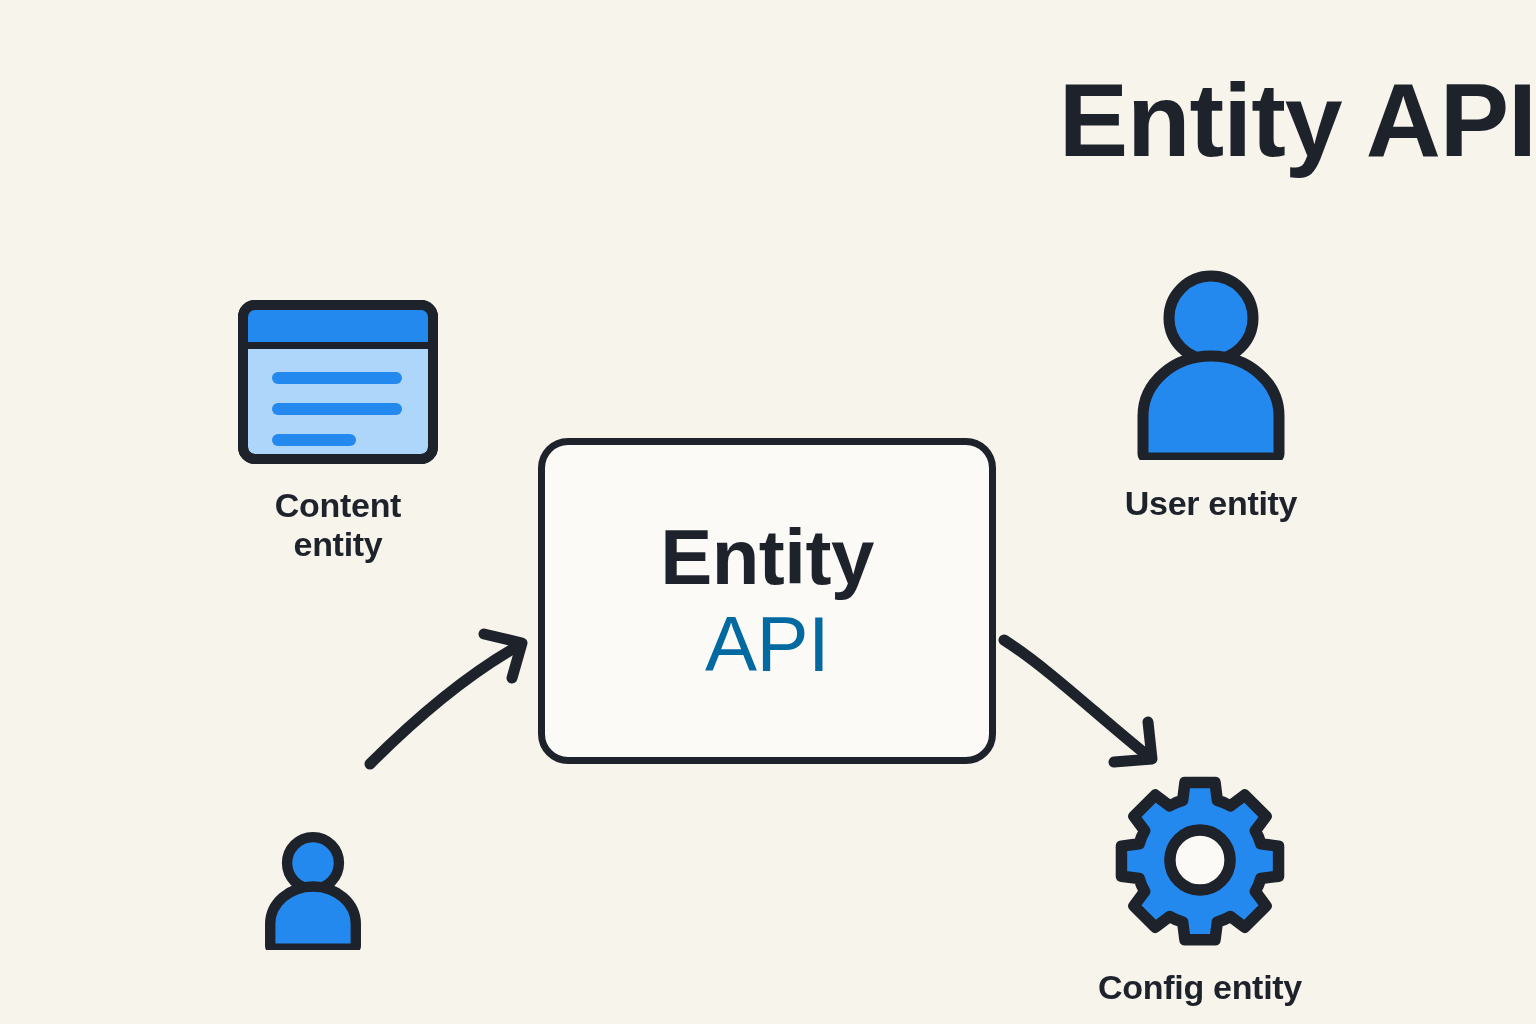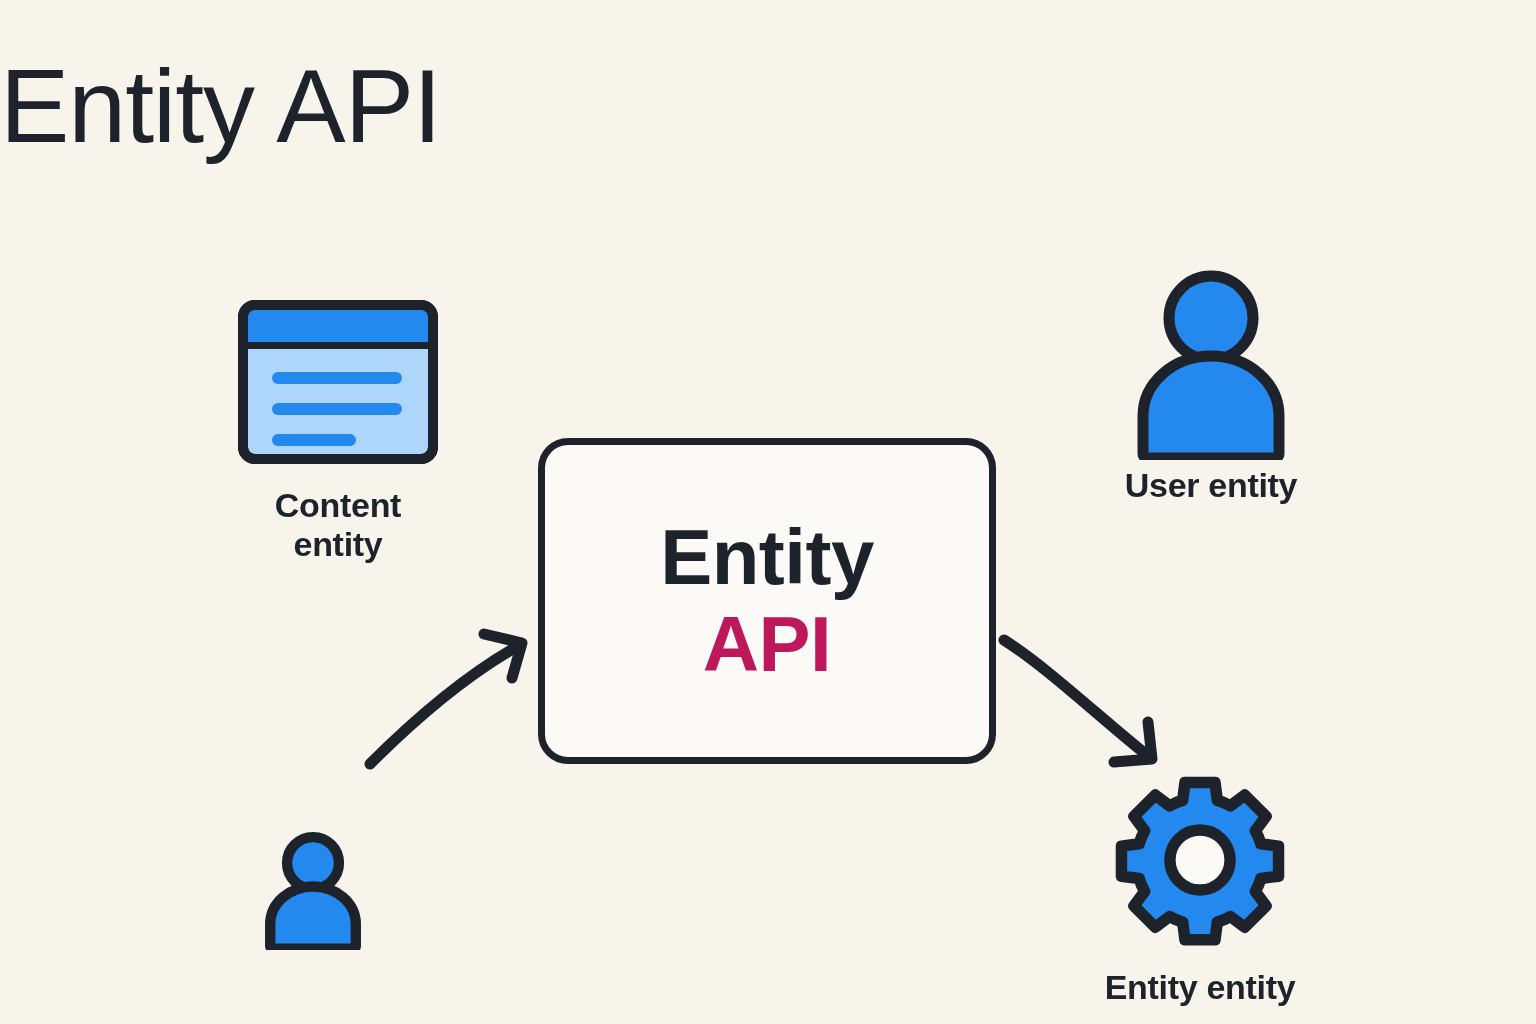--- a/index.html
+++ b/index.html
@@ -16,25 +16,25 @@
     width: 1536px;
     height: 1024px;
     background: #F7F4EC;
     overflow: hidden;
   }
 
   
   .diagram-title {
     position: absolute;
     left: 0;
-    top: 52px;
+    top: 66px;
     width: 1536px;
-    text-align: left;
+    text-align: right;
     font-size: 104px;
-    font-weight: 400;
+    font-weight: 700;
     letter-spacing: -1px;
     color: #1E222A;
     line-height: 1.05;
     white-space: nowrap;
   }
 
   
   .center-node {
     position: absolute;
     left: 538px;
@@ -52,22 +52,22 @@
   }
   .center-node .line1 {
     font-size: 78px;
     font-weight: 700;
     color: #1E222A;
     line-height: 1.12;
     letter-spacing: -0.5px;
   }
   .center-node .line2 {
     font-size: 78px;
-    font-weight: 700;
-    color: #be185d;
+    font-weight: 400;
+    color: #0369a1;
     line-height: 1.12;
     letter-spacing: -0.5px;
   }
 
   
   .node-group {
     position: absolute;
   }
   .node-label {
     font-size: 34px;
@@ -96,21 +96,21 @@
   #user-entity-group {
     left: 1046px;
     top: 268px;
     width: 330px;
   }
   #user-entity-group .icon-wrap {
     display: flex;
     justify-content: center;
   }
   #user-entity-group .node-label {
-    margin-top: 6px;
+    margin-top: 24px;
   }
 
   
   #config-entity-group {
     left: 1010px;
     top: 772px;
     width: 380px;
   }
   #config-entity-group .icon-wrap {
     display: flex;
@@ -179,21 +179,21 @@
     <div class="node-label">User entity</div>
   </div>
 
   <div class="node-group" id="config-entity-group">
     <div class="icon-wrap">
       <svg width="172" height="176" viewBox="0 0 120 120">
         <path d="M49.5 6 h21 l1.6 12.4 a36 36 0 0 1 9.1 3.8 l10 -7.5 l14.9 14.9 l-7.5 10 a36 36 0 0 1 3.8 9.1 l12.4 1.6 v21 l-12.4 1.6 a36 36 0 0 1 -3.8 9.1 l7.5 10 l-14.9 14.9 l-10 -7.5 a36 36 0 0 1 -9.1 3.8 l-1.6 12.4 h-21 l-1.6 -12.4 a36 36 0 0 1 -9.1 -3.8 l-10 7.5 l-14.9 -14.9 l7.5 -10 a36 36 0 0 1 -3.8 -9.1 l-12.4 -1.6 v-21 l12.4 -1.6 a36 36 0 0 1 3.8 -9.1 l-7.5 -10 l14.9 -14.9 l10 7.5 a36 36 0 0 1 9.1 -3.8 Z" fill="#2489EE" stroke="#1E222A" stroke-width="8" stroke-linejoin="round"></path>
         <circle cx="60" cy="60" r="21" fill="#FBFAF7" stroke="#1E222A" stroke-width="8"></circle>
       </svg>
     </div>
-    <div class="node-label">Entity entity</div>
+    <div class="node-label">Config entity</div>
   </div>
 
   <div class="node-group" id="actor-person-group">
     <div class="icon-wrap">
       <svg width="104" height="118" viewBox="0 0 160 182">
         <circle cx="80" cy="48" r="40" fill="#2489EE" stroke="#1E222A" stroke-width="16"></circle>
         <path d="M14 176 V142 a66 58 0 0 1 132 0 V176 a4 4 0 0 1 -4 4 H18 a4 4 0 0 1 -4 -4 Z" fill="#2489EE" stroke="#1E222A" stroke-width="16" stroke-linejoin="round"></path>
       </svg>
     </div>
   </div>

